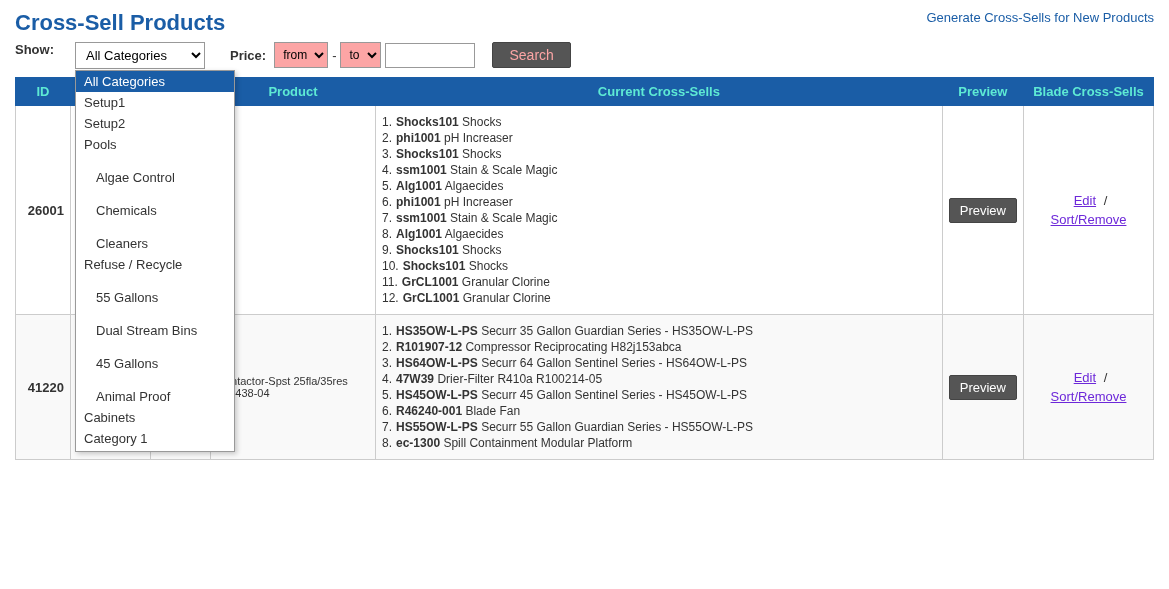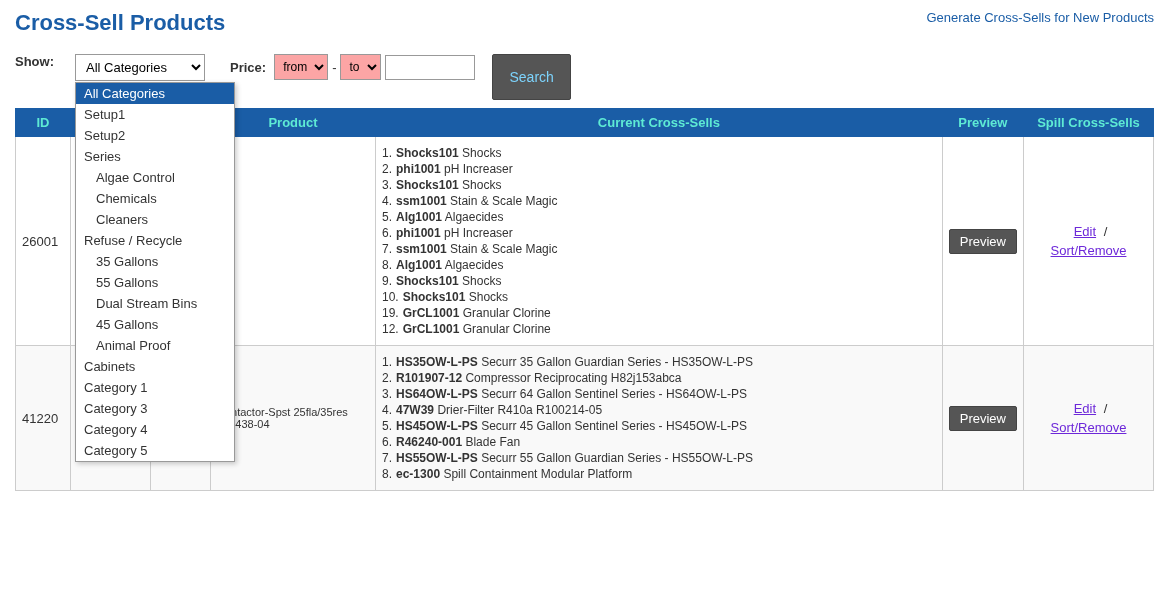--- a/index.html
+++ b/index.html
@@ -1,20 +1,20 @@
 <!DOCTYPE html>
 <html><head>
   <meta charset="utf-8">
   <style>
     * { box-sizing: border-box; margin: 0; padding: 0; }
     body { font-family: Arial, sans-serif; font-size: 13px; background: #f5f5f5; color: #333; }
 
     .page-wrapper { padding: 10px 15px; background: #fff; min-height: 589px; }
 
-    .page-title { font-size: 22px; font-weight: bold; color: #1a5da6; margin-bottom: 12px; }
+    .page-title { font-size: 22px; font-weight: bold; color: #1a5da6; margin-bottom: 0; }
 
     .top-link { float: right; font-size: 13px; color: #1a5da6; text-decoration: none; }
 
     .toolbar { display: flex; align-items: flex-start; margin-bottom: 8px; gap: 17px; }
     .toolbar label { font-size: 13px; font-weight: bold; margin-right: 4px; }
 
     .toolbar select {
       border: 1px solid #999;
       padding: 4px 6px;
       font-size: 13px;
@@ -34,23 +34,23 @@
 
     .price-input {
       border: 1px solid #999;
       padding: 4px 6px;
       font-size: 13px;
       width: 90px;
     }
 
     .search-btn {
       background: #555;
-      color: #7dd3fc;
+      color: #fca5a5;
       border: 1px solid #444;
-      padding: 14px 16px;
+      padding: 4px 16px;
       font-size: 14px;
       cursor: pointer;
       border-radius: 2px;
     }
 
     
     .dropdown-container { position: relative; }
 
     .dropdown-menu {
       position: absolute;
@@ -63,21 +63,21 @@
       box-shadow: 2px 2px 5px rgba(0,0,0,0.2);
     }
 
     .dropdown-menu .dropdown-item {
       padding: 3px 8px;
       cursor: pointer;
       white-space: nowrap;
       font-size: 13px;
     }
     .dropdown-menu .dropdown-item.selected { background: #1a5da6; color: #fff; }
-    .dropdown-menu .dropdown-item.indented { padding-left: 20px; }
+    .dropdown-menu .dropdown-item.indented { padding-left: 20px; margin-top: 12px; }
     .dropdown-menu .dropdown-scrollbar {
       max-height: 380px;
       overflow-y: auto;
     }
 
     
     .data-table { width: 100%; border-collapse: collapse; margin-top: 4px; }
     .data-table th {
       background: #1a5da6;
       color: #5eead4;
@@ -86,21 +86,21 @@
       font-size: 13px;
       border: 1px solid #1a5da6;
     }
     .data-table td {
       border: 1px solid #ccc;
       padding: 4px 6px;
       vertical-align: top;
       font-size: 13px;
     }
     .data-table tr:nth-child(even) td { background: #f9f9f9; }
-    .data-table .cell-id { text-align: left; width: 55px; vertical-align: middle; }
+    .data-table .cell-id { text-align: right; width: 55px; vertical-align: middle; font-weight: bold; }
     .data-table .cell-model { text-align: center; width: 80px; vertical-align: middle; }
     .data-table .cell-image { text-align: center; width: 60px; vertical-align: middle; }
     .data-table .cell-product { width: 165px; vertical-align: middle; font-size: 12px; }
     .data-table .cell-crosssells { vertical-align: top; }
     .data-table .cell-preview { text-align: center; width: 80px; vertical-align: middle; }
     .data-table .cell-update { text-align: center; width: 130px; vertical-align: middle; }
 
     .crosssell-list { list-style: none; padding: 4px 0; }
     .crosssell-list li { padding: 1px 0; font-size: 12px; }
     .crosssell-list li span.num { margin-right: 4px; }
@@ -151,26 +151,25 @@
     <div class="dropdown-container">
       <select style="border:1px solid #999; padding:4px 6px; font-size:13px; background:#fff; cursor:pointer; width:130px;">
         <option>All Categories</option>
       </select>
       
       <div class="dropdown-menu">
         <div class="dropdown-scrollbar">
           <div class="dropdown-item selected">All Categories</div>
           <div class="dropdown-item">Setup1</div>
           <div class="dropdown-item">Setup2</div>
-          <div class="dropdown-item">Series</div>
+          <div class="dropdown-item">Pools</div>
           <div class="dropdown-item indented">Algae Control</div>
           <div class="dropdown-item indented">Chemicals</div>
           <div class="dropdown-item indented">Cleaners</div>
           <div class="dropdown-item">Refuse / Recycle</div>
-          <div class="dropdown-item indented">35 Gallons</div>
           <div class="dropdown-item indented">55 Gallons</div>
           <div class="dropdown-item indented">Dual Stream Bins</div>
           <div class="dropdown-item indented">45 Gallons</div>
           <div class="dropdown-item indented">Animal Proof</div>
           <div class="dropdown-item">Cabinets</div>
           <div class="dropdown-item">Category 1</div>
           <div class="dropdown-item">Category 3</div>
           <div class="dropdown-item">Category 4</div>
           <div class="dropdown-item">Category 5</div>
 
@@ -196,42 +195,42 @@
 
   <table class="data-table">
     <thead>
       <tr>
         <th>ID</th>
         <th>Model</th>
         <th>Image</th>
         <th>Product</th>
         <th>Current Cross-Sells</th>
         <th>Preview</th>
-        <th>Spill Cross-Sells</th>
+        <th>Blade Cross-Sells</th>
       </tr>
     </thead>
     <tbody id="table-body">
     <tr>
           <td class="cell-id">26001</td>
           <td class="cell-model">1-001</td>
           <td class="cell-image"><div class="image-icon">🛒</div></td>
           <td class="cell-product" style="font-size: 11px; white-space: pre-line;"></td>
           <td class="cell-crosssells">
             <ul class="crosssell-list">
               <li><span class="num">1.</span><span class="bold">Shocks101</span> Shocks</li>
               <li><span class="num">2.</span><span class="bold">phi1001</span> pH Increaser</li>
               <li><span class="num">3.</span><span class="bold">Shocks101</span> Shocks</li>
               <li><span class="num">4.</span><span class="bold">ssm1001</span> Stain &amp; Scale Magic</li>
               <li><span class="num">5.</span><span class="bold">Alg1001</span> Algaecides</li>
               <li><span class="num">6.</span><span class="bold">phi1001</span> pH Increaser</li>
               <li><span class="num">7.</span><span class="bold">ssm1001</span> Stain &amp; Scale Magic</li>
               <li><span class="num">8.</span><span class="bold">Alg1001</span> Algaecides</li>
               <li><span class="num">9.</span><span class="bold">Shocks101</span> Shocks</li>
               <li><span class="num">10.</span><span class="bold">Shocks101</span> Shocks</li>
-              <li><span class="num">19.</span><span class="bold">GrCL1001</span> Granular Clorine</li>
+              <li><span class="num">11.</span><span class="bold">GrCL1001</span> Granular Clorine</li>
               <li><span class="num">12.</span><span class="bold">GrCL1001</span> Granular Clorine</li>
             </ul>
           </td>
           <td class="cell-preview"><button class="preview-btn">Preview</button></td>
           <td class="cell-update" style="text-align: center; vertical-align: middle;"><button class="link-btn">Edit</button> / <button class="link-btn">Sort/Remove</button></td>
         </tr>
         <tr>
           <td class="cell-id">41220</td>
           <td class="cell-model">10F73</td>
           <td class="cell-image"><div class="image-icon">⚡</div></td>

